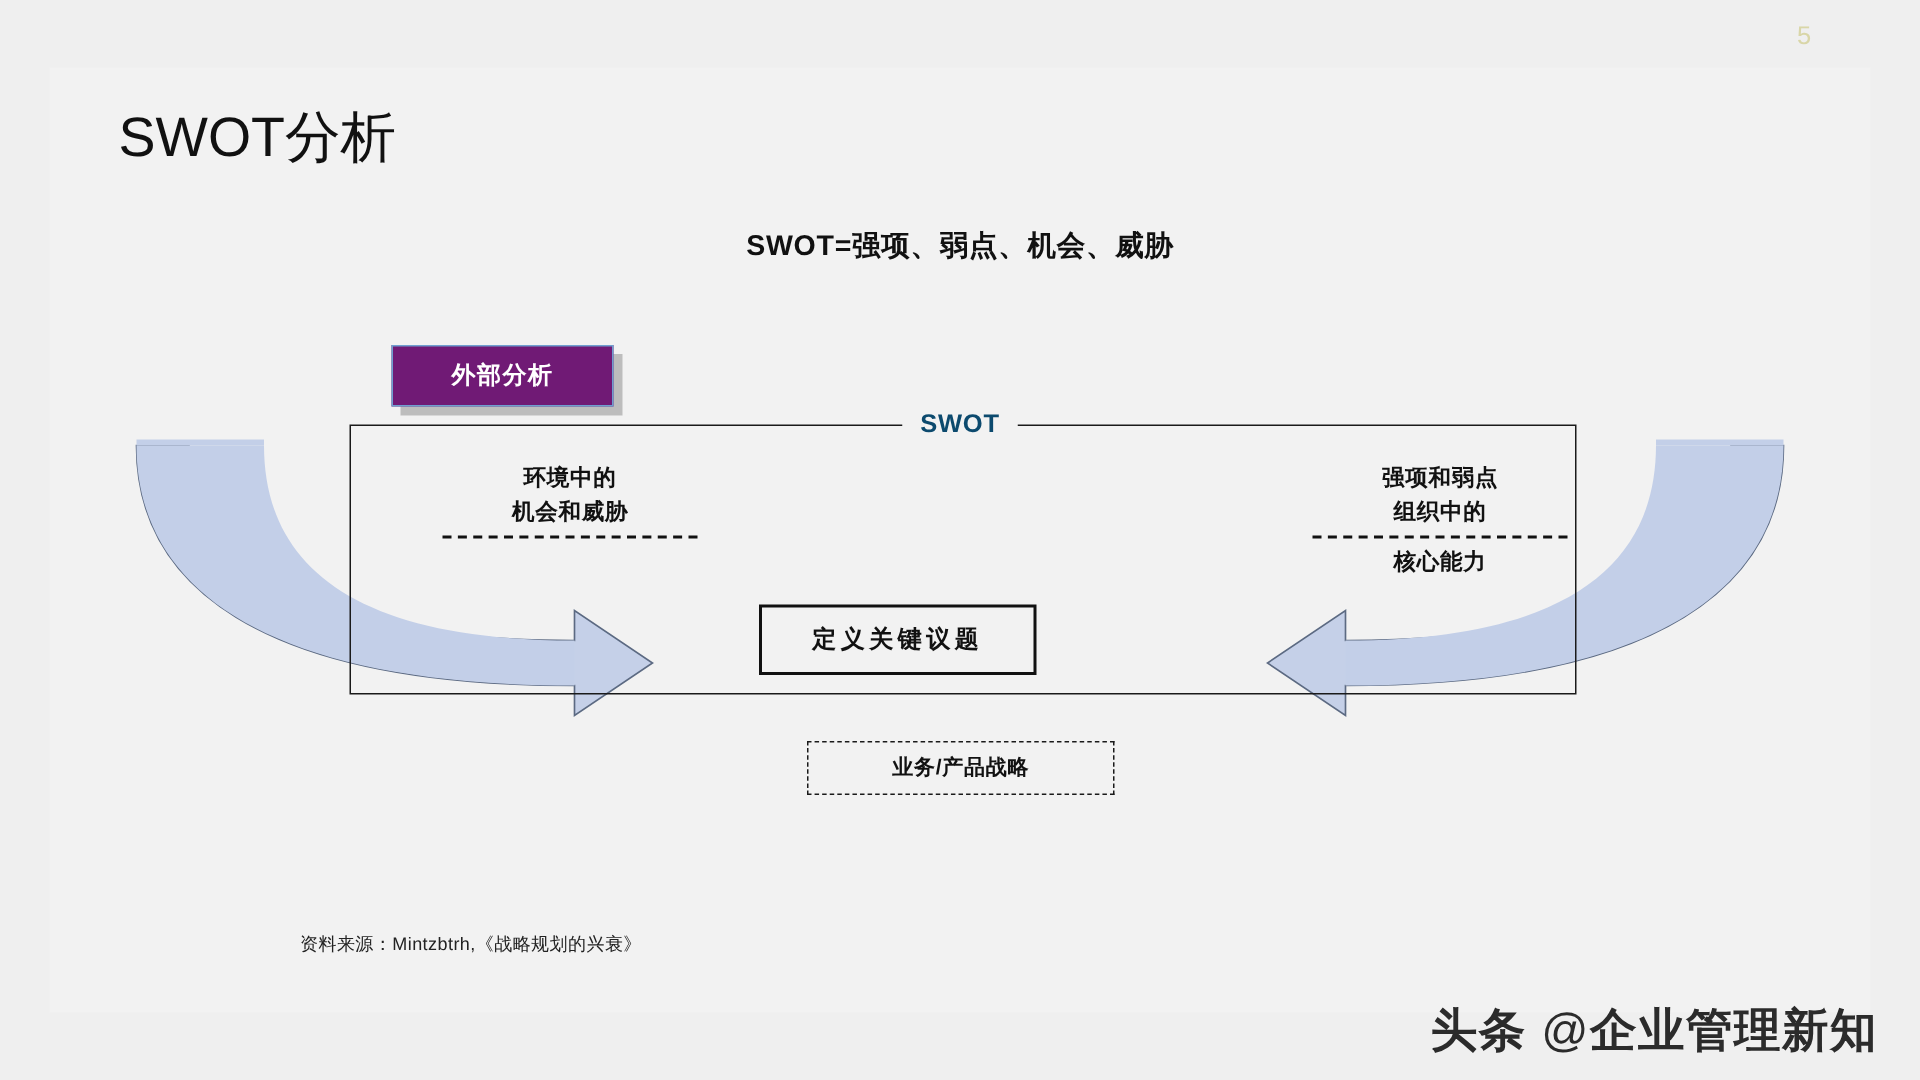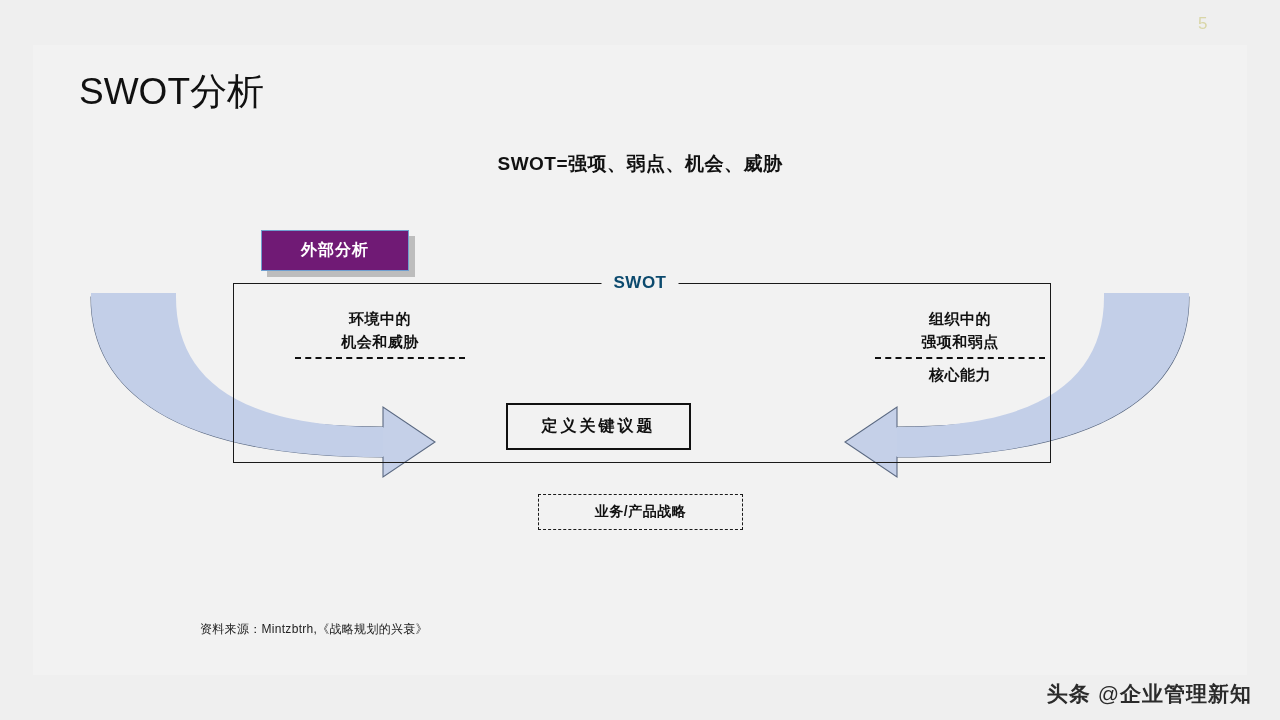--- a/index.html
+++ b/index.html
@@ -186,21 +186,21 @@
     color: #222222;
     letter-spacing: 0.3px;
     white-space: nowrap;
   }
 
   
   #watermark {
     position: absolute;
     right: 28px;
     bottom: 12px;
-    font-size: 21px;
+    font-size: 31px;
     font-weight: bold;
     color: #2b2b2b;
     letter-spacing: 1px;
     white-space: nowrap;
     z-index: 10;
   }
   #watermark .wm-at { font-weight: normal; }
 </style>
 </head>
 <body>
@@ -258,22 +258,22 @@
   <div id="swot-frame"></div>
   <div id="swot-frame-label">SWOT</div>
 
   <div class="funnel-text" id="funnel-left-text">
     <div>环境中的</div>
     <div>机会和威胁</div>
     <div class="funnel-divider"></div>
   </div>
 
   <div class="funnel-text" id="funnel-right-text">
+    <div>强项和弱点</div>
     <div>组织中的</div>
-    <div>强项和弱点</div>
     <div class="funnel-divider"></div>
     <div class="funnel-lower">核心能力</div>
   </div>
 
   <div id="center-box">定义关键议题</div>
 
   <div id="strategy-box">业务/产品战略</div>
 
   <div id="source-note">资料来源：Mintzbtrh,《战略规划的兴衰》</div>
 

